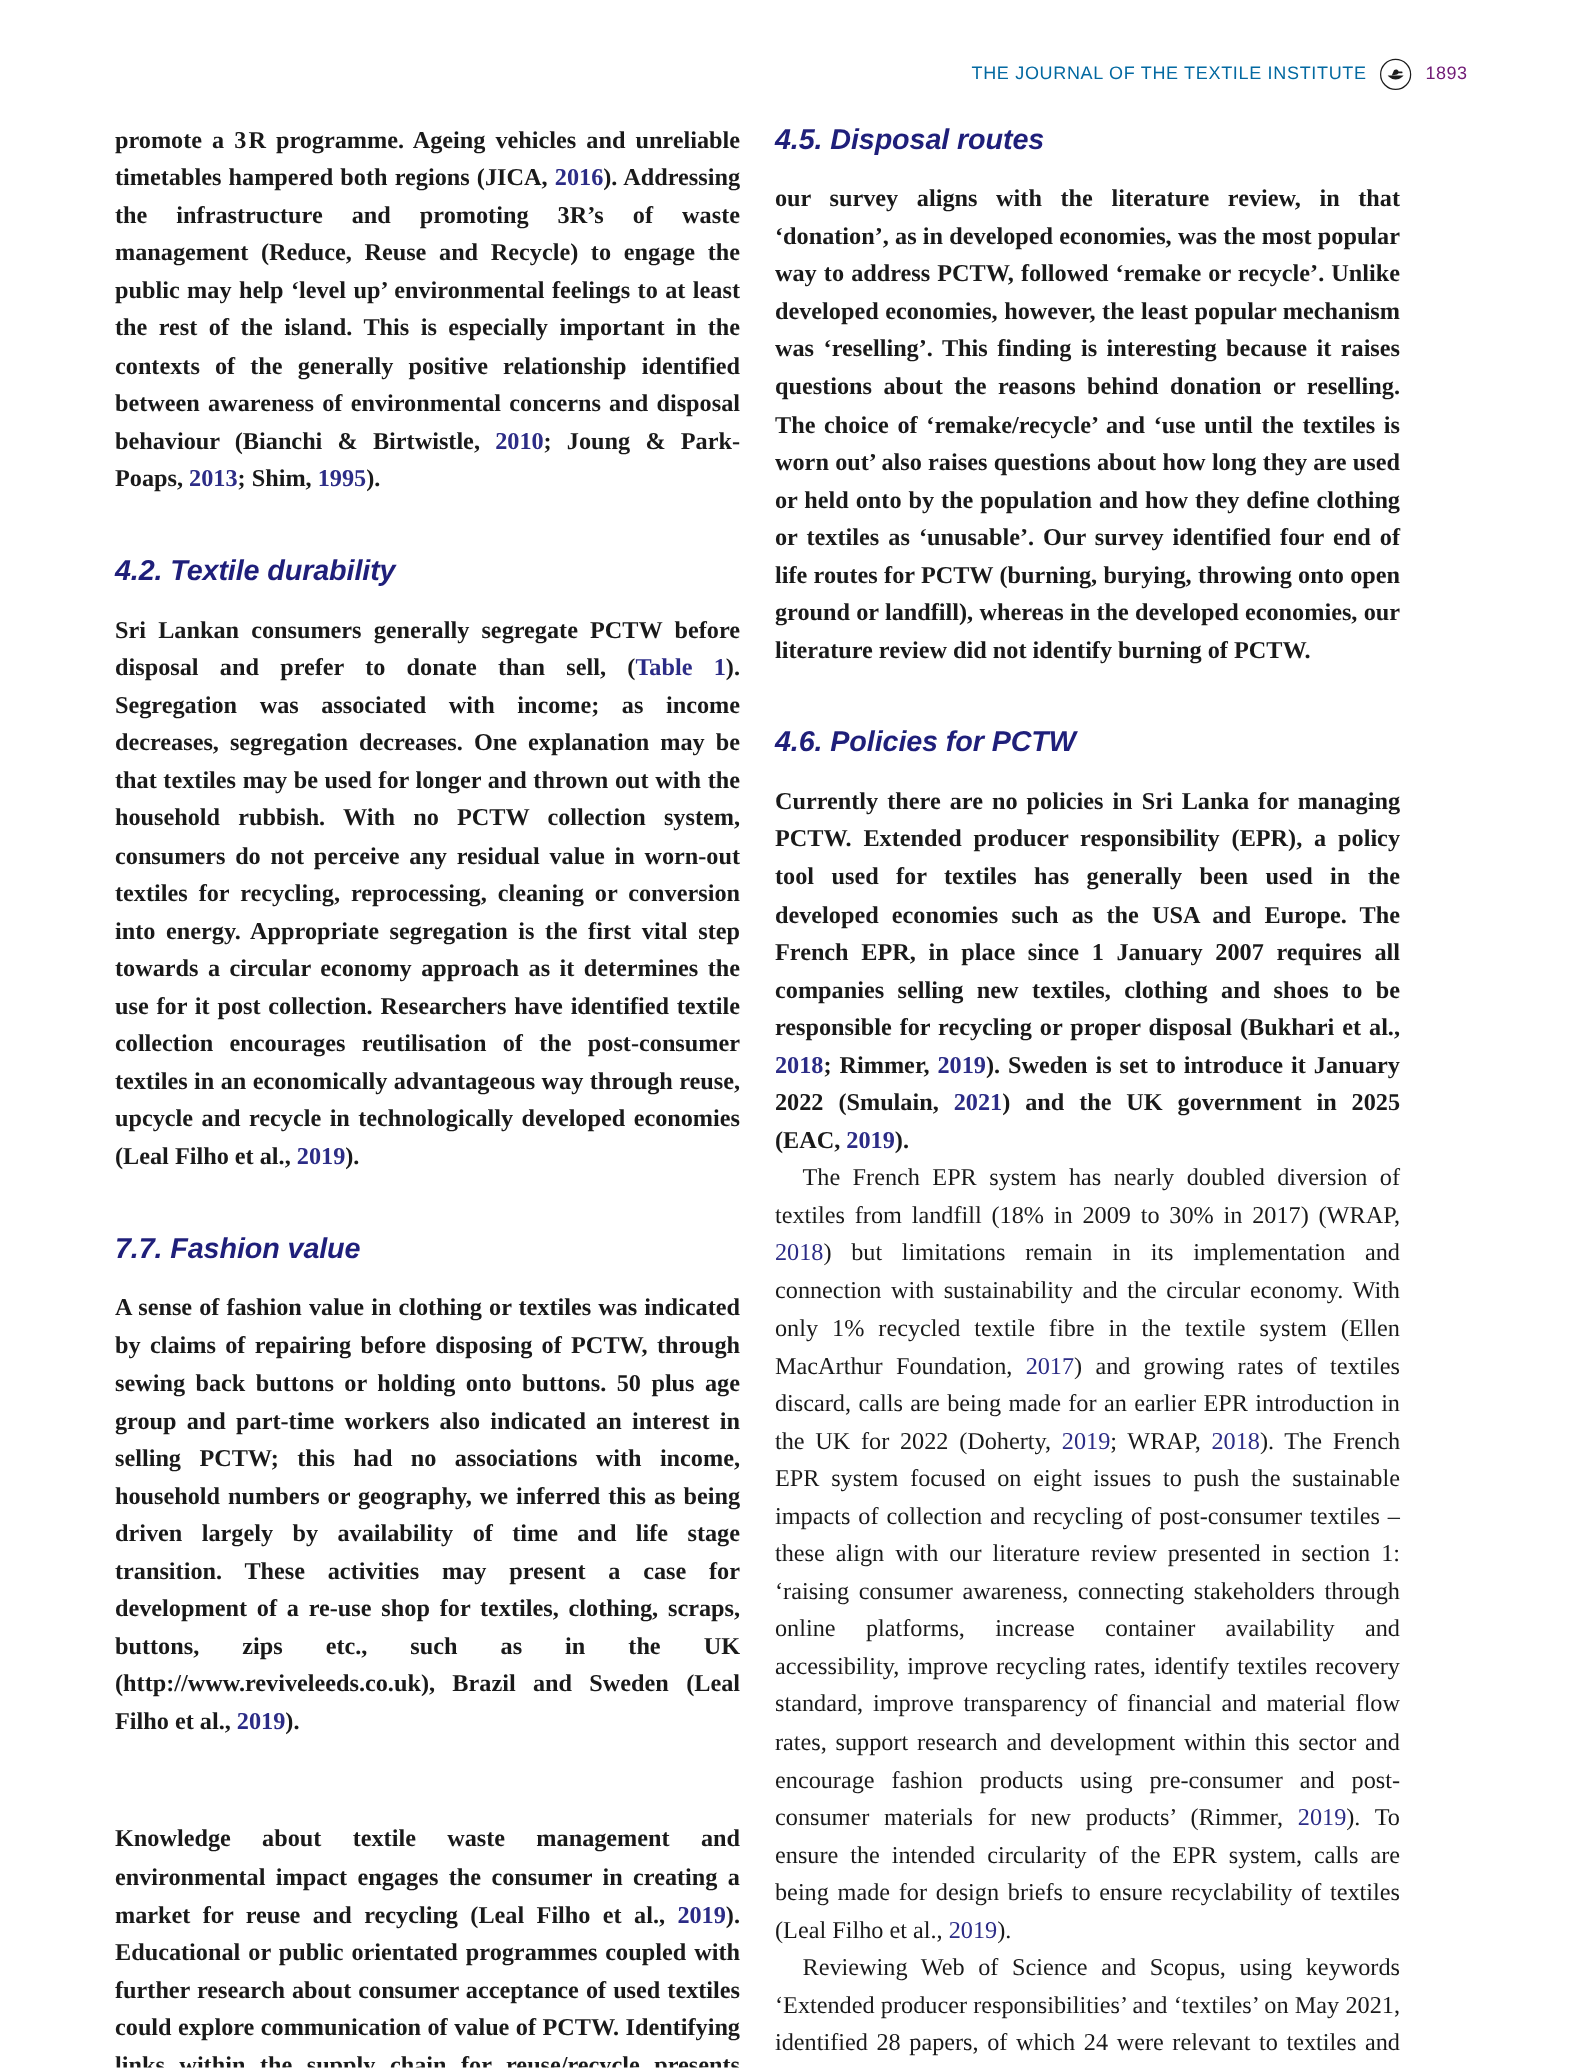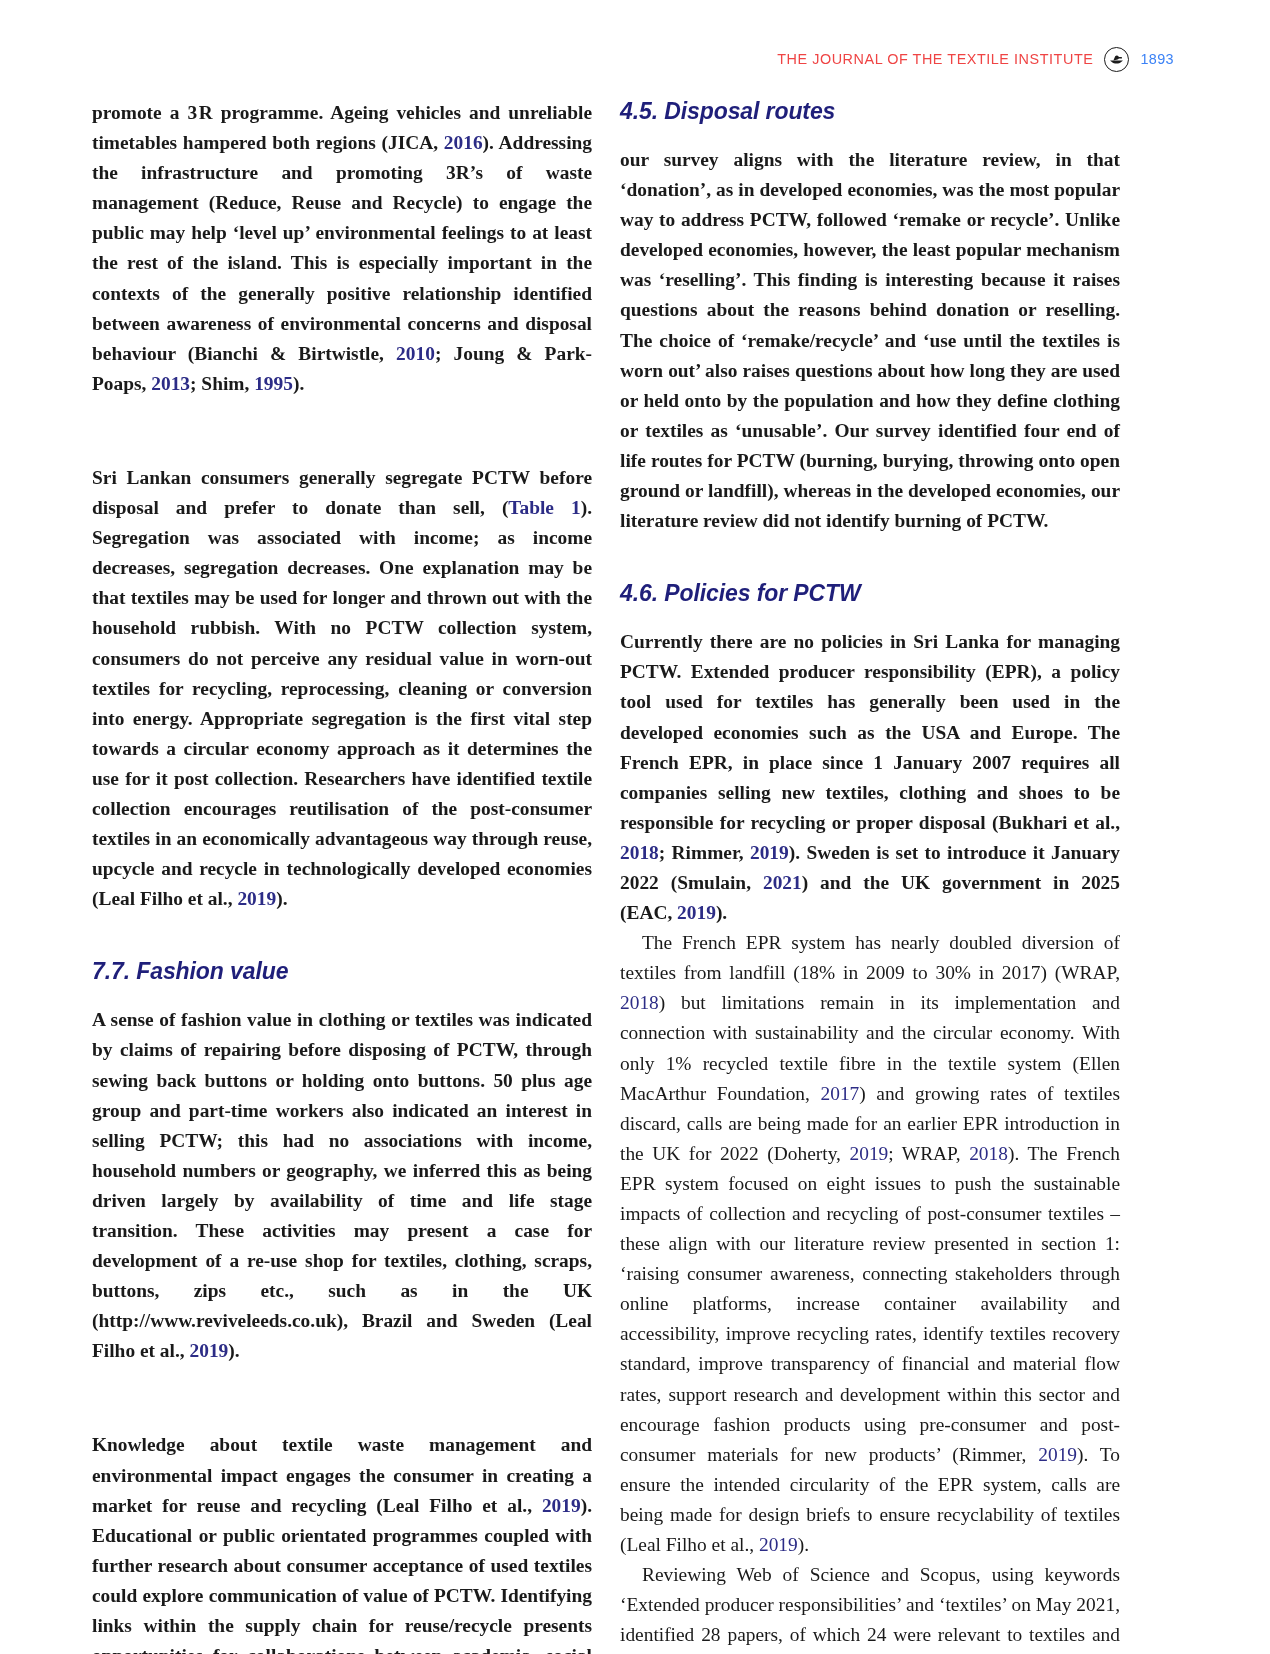--- a/index.html
+++ b/index.html
@@ -23,39 +23,39 @@
     right: 96px;
     display: flex;
     align-items: center;
     gap: 11px;
     height: 26px;
   }
   .running-head .journal-name {
     font-family: "Liberation Sans", "DejaVu Sans", sans-serif;
     font-size: 14.4px;
     letter-spacing: 0.55px;
-    color: #ef4444;
+    color: #0369a1;
     white-space: nowrap;
   }
   .logo-mark {
     width: 23px;
     height: 23px;
     border-radius: 50%;
     border: 1.7px solid #1c1c1c;
     display: inline-flex;
     align-items: center;
     justify-content: center;
     flex: 0 0 auto;
   }
   .logo-mark svg { display: block; }
   .running-head .page-number {
     font-family: "Liberation Sans", "DejaVu Sans", sans-serif;
     font-size: 14.4px;
     letter-spacing: 0.4px;
-    color: #3b82f6;
+    color: #701a75;
   }
 
   
   .columns {
     position: absolute;
     top: 98px;
     left: 92px;
     width: 1028px;
     display: flex;
     gap: 28px;
@@ -111,20 +111,21 @@
   <span class="page-number">1893</span>
 </div>
 
 <div class="columns">
 
   <div class="col">
 
     <p class="body-text no-indent">promote a 3 R programme. Ageing vehicles and unreliable timetables hampered both regions (JICA, <span class="cite">2016</span>). Addressing the infrastructure and promoting 3R’s of waste management (Reduce, Reuse and Recycle) to engage the public may help ‘level up’ environmental feelings to at least the rest of the island. This is especially important in the contexts of the generally positive relationship identified between awareness of environmental concerns and disposal behaviour (Bianchi &amp; Birtwistle, <span class="cite">2010</span>; Joung &amp; Park-Poaps, <span class="cite">2013</span>; Shim, <span class="cite">1995</span>).</p>
 
     <div class="gap-before-heading"></div>
+    <h3 class="section-heading">4.2. Textile durability</h3>
     <div class="gap-after-heading"></div>
 
     <p class="body-text no-indent">Sri Lankan consumers generally segregate PCTW before disposal and prefer to donate than sell, (<span class="cite">Table 1</span>). Segregation was associated with income; as income decreases, segregation decreases. One explanation may be that textiles may be used for longer and thrown out with the household rubbish. With no PCTW collection system, consumers do not perceive any residual value in worn-out textiles for recycling, reprocessing, cleaning or conversion into energy. Appropriate segregation is the first vital step towards a circular economy approach as it determines the use for it post collection. Researchers have identified textile collection encourages reutilisation of the post-consumer textiles in an economically advantageous way through reuse, upcycle and recycle in technologically developed economies (Leal Filho et al., <span class="cite">2019</span>).</p>
 
     <div class="gap-before-heading"></div>
     <h3 class="section-heading">7.7. Fashion value</h3>
     <div class="gap-after-heading"></div>
 
     <p class="body-text no-indent">A sense of fashion value in clothing or textiles was indicated by claims of repairing before disposing of PCTW, through sewing back buttons or holding onto buttons. 50 plus age group and part-time workers also indicated an interest in selling PCTW; this had no associations with income, household numbers or geography, we inferred this as being driven largely by availability of time and life stage transition. These activities may present a case for development of a re-use shop for textiles, clothing, scraps, buttons, zips etc., such as in the UK (<span class="url-link">http://www.reviveleeds.co.uk</span>), Brazil and Sweden (Leal Filho et al., <span class="cite">2019</span>).</p>
 

